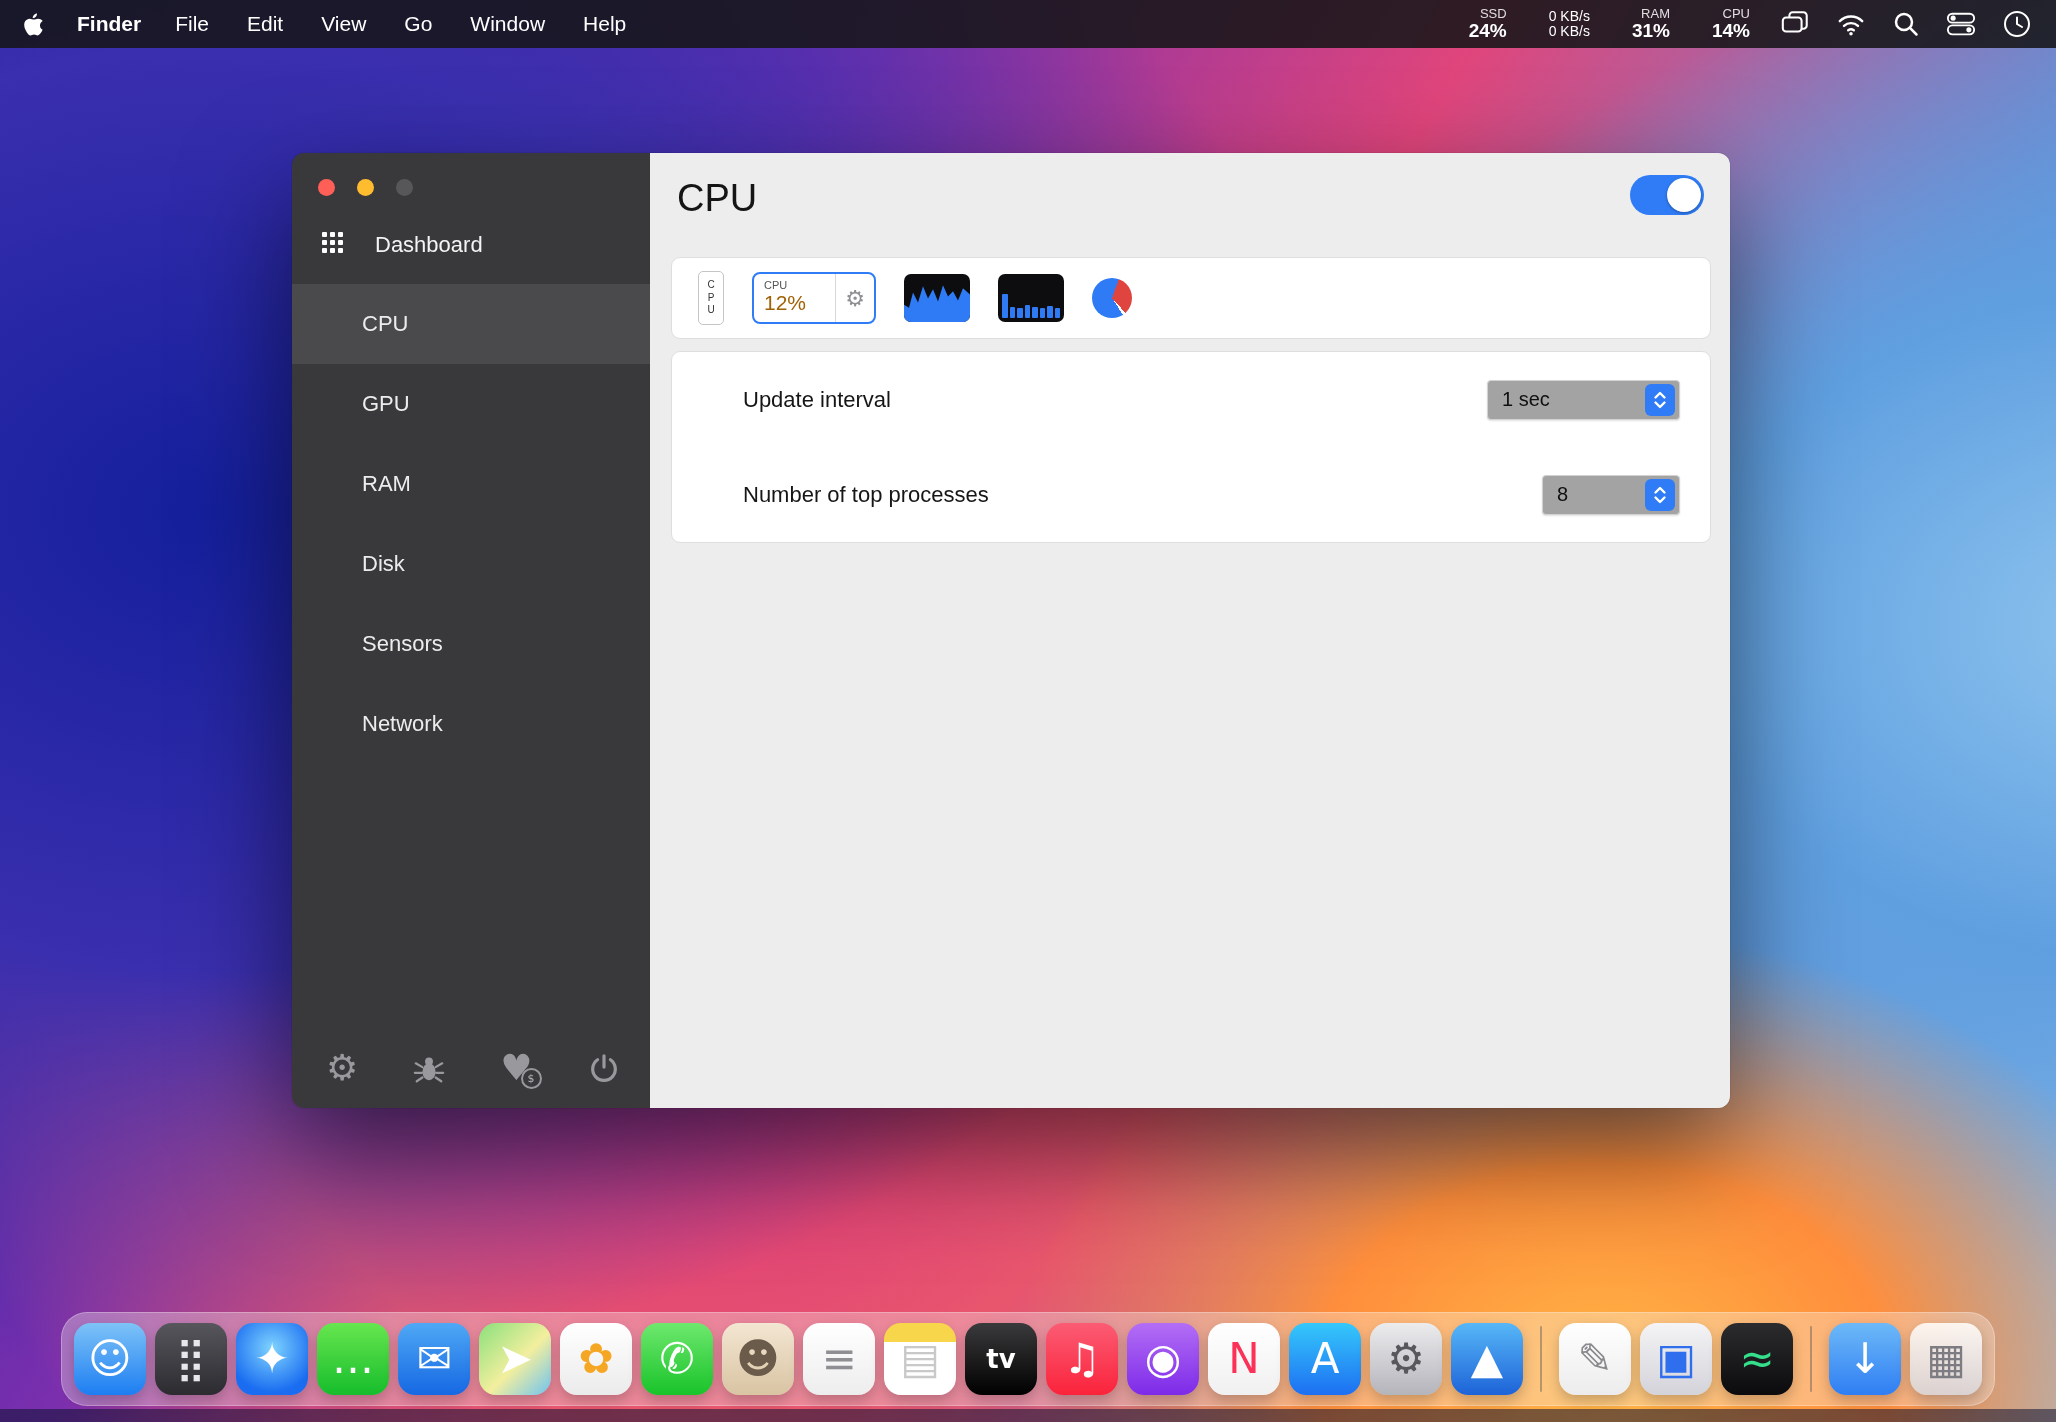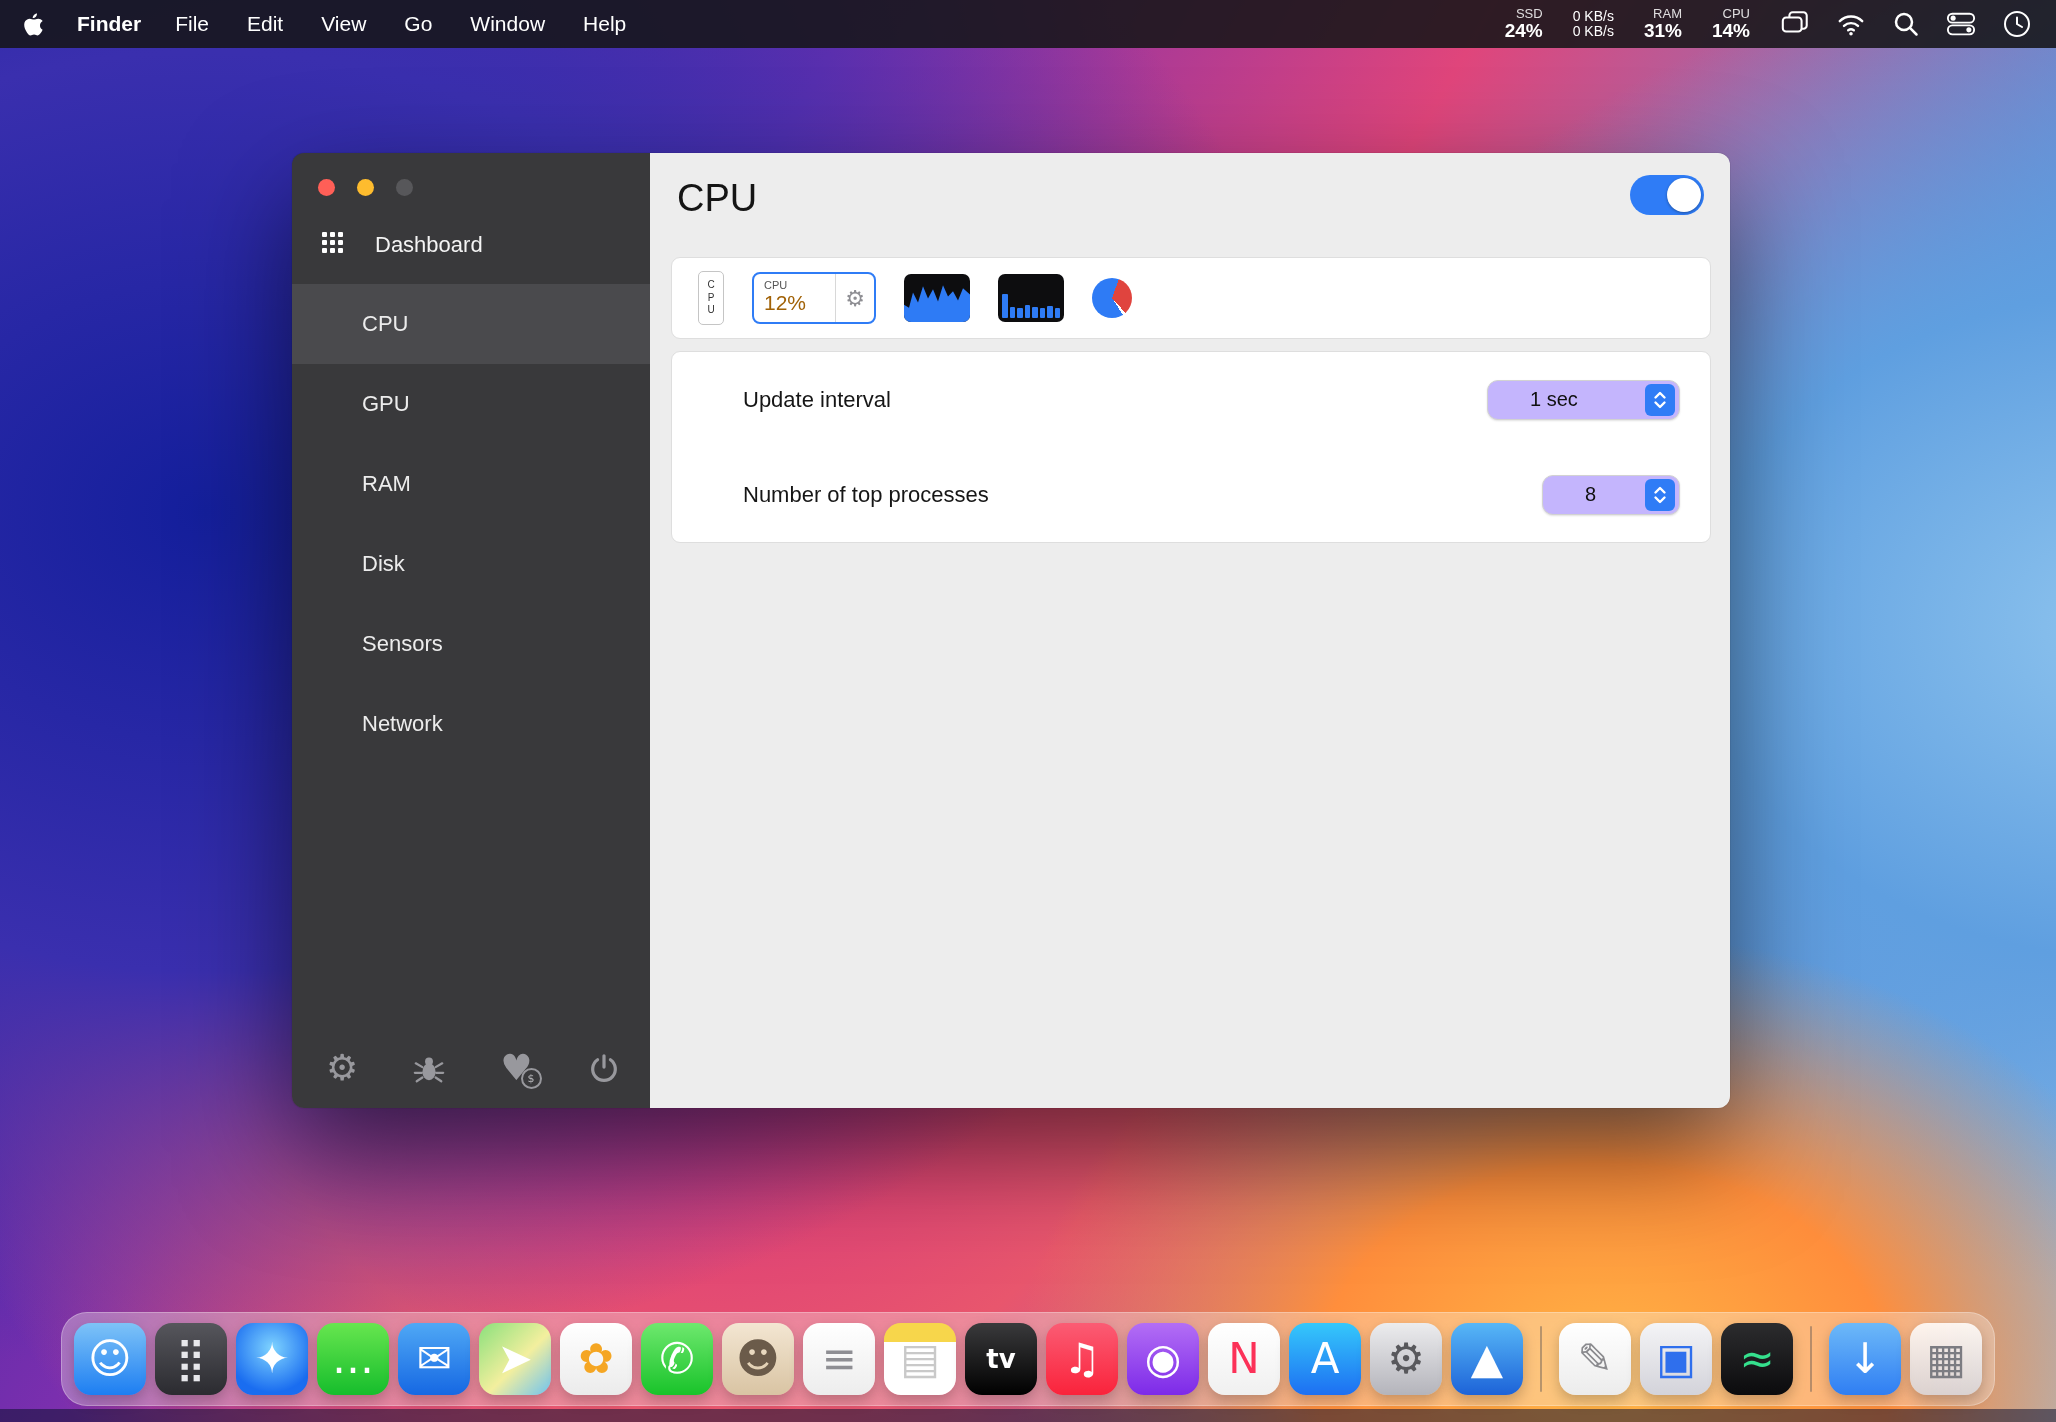--- a/index.html
+++ b/index.html
@@ -14,21 +14,21 @@
   #bottom-edge{position:absolute;left:0;right:0;bottom:0;height:13px;background:rgba(12,16,48,.55);}
 
   
   #menubar{position:absolute;top:0;left:0;right:0;height:48px;display:flex;align-items:center;
     padding:0 24px;box-sizing:border-box;background:rgba(22,22,24,.88);color:#fff;z-index:50;}
   .mb-left{display:flex;align-items:center;gap:34px;}
   .mb-app{font-weight:700;font-size:21px;}
   #mb-menus{display:flex;gap:38px;font-size:21px;}
   .mb-right{margin-left:auto;display:flex;align-items:center;gap:30px;}
   #mb-status{display:flex;align-items:center;gap:30px;}
-  .st-block{display:flex;flex-direction:column;align-items:flex-end;line-height:1.08;}
+  .st-block{display:flex;flex-direction:column;align-items:flex-end;line-height:1.08;margin-left:12px;}
   .st-label{font-size:13px;opacity:.85;}
   .st-value{font-size:19px;font-weight:600;}
   .st-small{font-size:14px;font-weight:500;}
   .mb-icons{display:flex;align-items:center;gap:26px;}
   .mb-ic{display:flex;align-items:center;}
 
   
   #app-window{position:absolute;left:292px;top:153px;width:1438px;height:955px;border-radius:12px;
     overflow:hidden;display:flex;box-shadow:0 45px 110px rgba(0,0,0,.55),0 0 1px rgba(0,0,0,.5);}
   #sidebar{width:358px;flex:none;background:#39393b;position:relative;}
@@ -69,22 +69,22 @@
     font-family:"DejaVu Sans","Liberation Sans",sans-serif;}
   .w-chart,.w-bars{width:66px;height:48px;background:#0d0d0f;border-radius:7px;overflow:hidden;flex:none;}
   .w-chart svg{display:block;}
   .w-bars{display:flex;align-items:flex-end;gap:2px;padding:4px;box-sizing:border-box;}
   .w-bars .bar{flex:1;background:#2e7bf5;border-radius:1px;}
   .w-pie{width:40px;height:40px;border-radius:50%;flex:none;}
   #settings-card{position:absolute;left:21px;top:198px;width:1040px;background:#fff;border:1px solid #dedede;
     border-radius:9px;box-sizing:border-box;}
   .set-row{height:95px;display:flex;align-items:center;justify-content:space-between;padding:0 30px;}
   .set-label{font-size:22px;color:#161616;margin-left:41px;}
-  .popup{height:40px;background:#c4b5fd;border:1px solid #d2d2d2;border-radius:11px;display:flex;
-    align-items:center;justify-content:space-between;box-shadow:0 1px 2px rgba(0,0,0,.12);box-sizing:border-box;padding-left:28px;}
+  .popup{height:40px;background:#a3a3a3;border:1px solid #d2d2d2;border-radius:4px;display:flex;
+    align-items:center;justify-content:space-between;box-shadow:0 1px 2px rgba(0,0,0,.12);box-sizing:border-box;}
   .popup.p0{width:193px;}
   .popup.p1{width:138px;}
   .popup-val{padding-left:14px;font-size:20px;color:#101010;}
   .stepper{width:30px;height:32px;margin-right:4px;border-radius:6px;background:#2f7cf6;display:flex;
     align-items:center;justify-content:center;}
 
   
   #dock{position:absolute;left:50%;transform:translateX(-50%);bottom:16px;height:92px;border-radius:26px;
     background:rgba(250,250,250,.32);border:1px solid rgba(255,255,255,.28);display:flex;align-items:center;
     padding:0 12px;gap:9px;backdrop-filter:blur(26px);z-index:40;}

